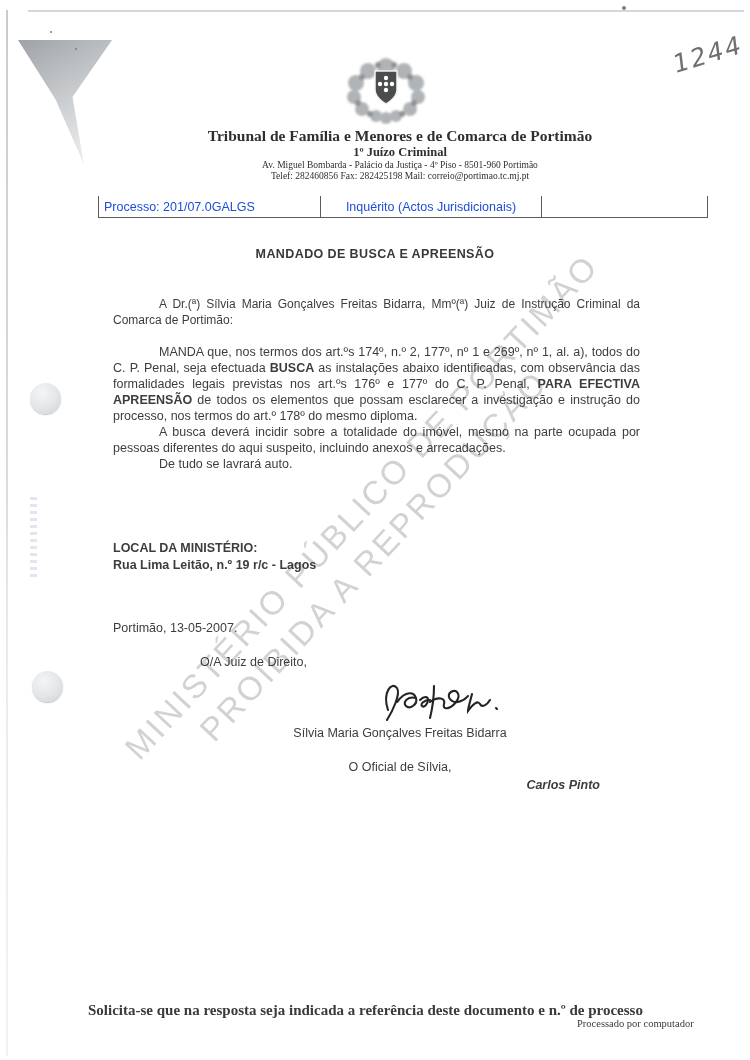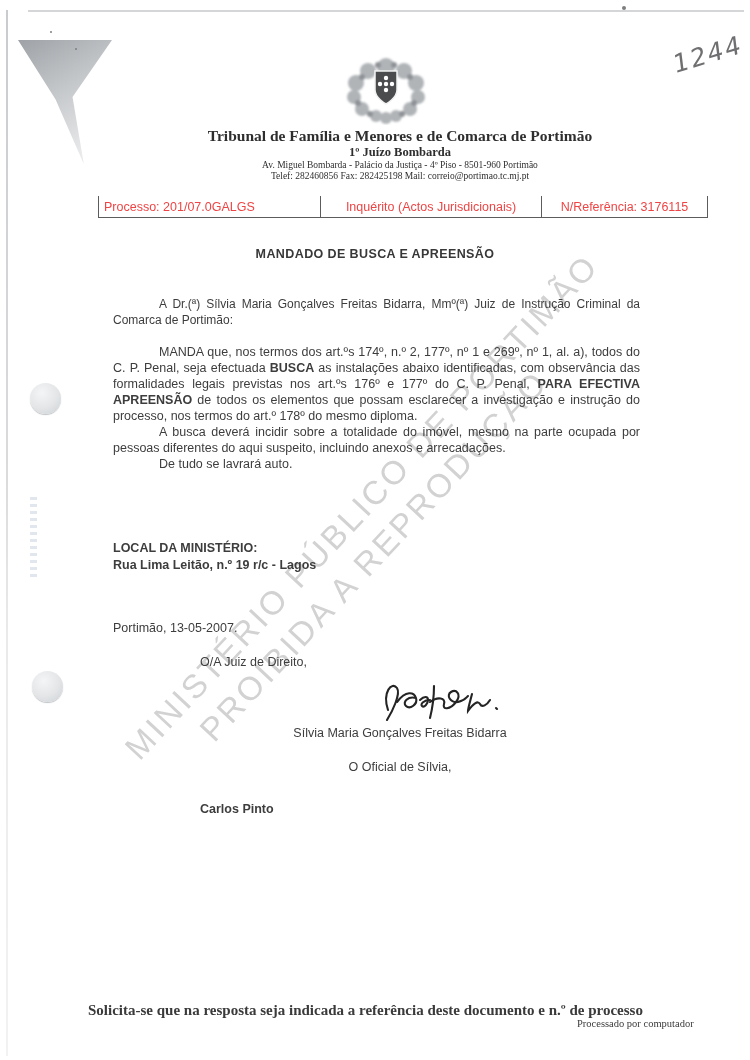--- a/index.html
+++ b/index.html
@@ -54,43 +54,43 @@
   .division{position:absolute;left:0;top:145px;width:100%;font-size:12.5px;font-weight:bold;}
   .addr{position:absolute;left:0;top:160px;width:100%;font-size:9.5px;}
   .contacts{position:absolute;left:0;top:171px;width:100%;font-size:9.5px;}
   
   .case-bar{
     position:absolute;left:98px;top:196px;width:608px;height:21px;
     display:flex;align-items:flex-end;
     border-bottom:1.5px solid #5c5c5c;
     border-left:1.5px solid #5c5c5c;
     border-right:1.5px solid #5c5c5c;
-    font-size:12.5px;color:#ef4444;
+    font-size:12.5px;color:#1d4ed8;
   }
   .case-cell{height:100%;display:flex;align-items:center;}
   .cc1{width:222px;padding-left:5px;box-sizing:border-box;border-right:1.5px solid #5c5c5c;}
   .cc2{width:220px;justify-content:center;border-right:1.5px solid #5c5c5c;}
   .cc3{flex:1;justify-content:center;}
   
   .doc-title{position:absolute;left:0;top:247px;width:750px;text-align:center;
     font-size:12.5px;font-weight:bold;letter-spacing:.4px;color:#383838;}
   .intro{position:absolute;left:113px;top:296px;width:527px;
     font-size:12px;line-height:16px;text-align:justify;text-indent:46px;}
   .main-block{position:absolute;left:113px;top:344px;width:527px;
     font-size:12.5px;line-height:16px;text-align:justify;}
   .main-block p{margin:0;text-indent:46px;}
   .b{font-weight:bold;}
   .local{position:absolute;left:113px;top:540px;font-size:12.5px;font-weight:bold;line-height:16.5px;}
   .place-date{position:absolute;left:113px;top:621px;font-size:12.5px;}
   .judge-caption{position:absolute;left:200px;top:655px;width:400px;font-size:12.5px;}
   .signature{position:absolute;left:378px;top:678px;}
   .judge-name{position:absolute;left:200px;top:726px;width:400px;text-align:center;font-size:12.5px;}
   .officer-caption{position:absolute;left:200px;top:760px;width:400px;text-align:center;font-size:12.5px;}
-  .officer-name{position:absolute;left:200px;top:802px;width:400px;text-align:left;
-    font-size:12.5px;font-weight:bold;}
+  .officer-name{position:absolute;left:200px;top:778px;width:400px;text-align:right;
+    font-size:12.5px;font-weight:bold;font-style:italic;}
   
   .footer-note{position:absolute;left:88px;top:1002px;
     font-family:"Liberation Serif", serif;font-size:15px;font-weight:bold;color:#3a3a3a;}
   .processed{position:absolute;left:577px;top:1018px;
     font-family:"Liberation Serif", serif;font-size:10.5px;color:#3a3a3a;}
 </style>
 </head>
 <body>
 
 <div class="page">
@@ -149,29 +149,28 @@
       </g>
       <defs>
           <filter id="blur1">
             <feGaussianBlur stdDeviation="1.1"></feGaussianBlur>
           </filter>
         </defs>
     </svg>
 
     <div class="header">
       <div class="court-name">Tribunal de Família e Menores e de Comarca de Portimão</div>
-      <div class="division">1º Juízo Bombarda</div>
+      <div class="division">1º Juízo Criminal</div>
       <div class="addr">Av. Miguel Bombarda - Palácio da Justiça - 4º Piso - 8501-960 Portimão</div>
       <div class="contacts">Telef: 282460856   Fax: 282425198 Mail: correio@portimao.tc.mj.pt</div>
     </div>
 
     <div class="case-bar">
       <div class="case-cell cc1">Processo: 201/07.0GALGS</div>
       <div class="case-cell cc2">Inquérito (Actos Jurisdicionais)</div>
-      <div class="case-cell cc3">N/Referência: 3176115</div>
     </div>
 
     <div class="doc-title">MANDADO DE BUSCA E APREENSÃO</div>
 
     <div class="intro">A Dr.(ª)  Sílvia Maria Gonçalves Freitas Bidarra, Mmº(ª) Juiz de Instrução Criminal da Comarca de Portimão:</div>
 
     <div class="main-block">
       <p><span>MANDA que, nos termos dos art.ºs 174º, n.º 2, 177º, nº 1 e 269º, nº 1, al. a), todos do C. P. Penal, seja efectuada </span><span class="b">BUSCA</span><span> as instalações abaixo identificadas, com observância das formalidades legais previstas nos art.ºs 176º e 177º do C. P. Penal, </span><span class="b">PARA EFECTIVA APREENSÃO</span><span> de todos os elementos que possam esclarecer a investigação e instrução do processo, nos termos do art.º 178º do mesmo diploma.</span></p>
       <p>A busca deverá incidir sobre a totalidade do imóvel, mesmo na parte ocupada por pessoas diferentes do aqui suspeito, incluindo anexos e arrecadações.</p>
       <p>De tudo se lavrará auto.</p>

